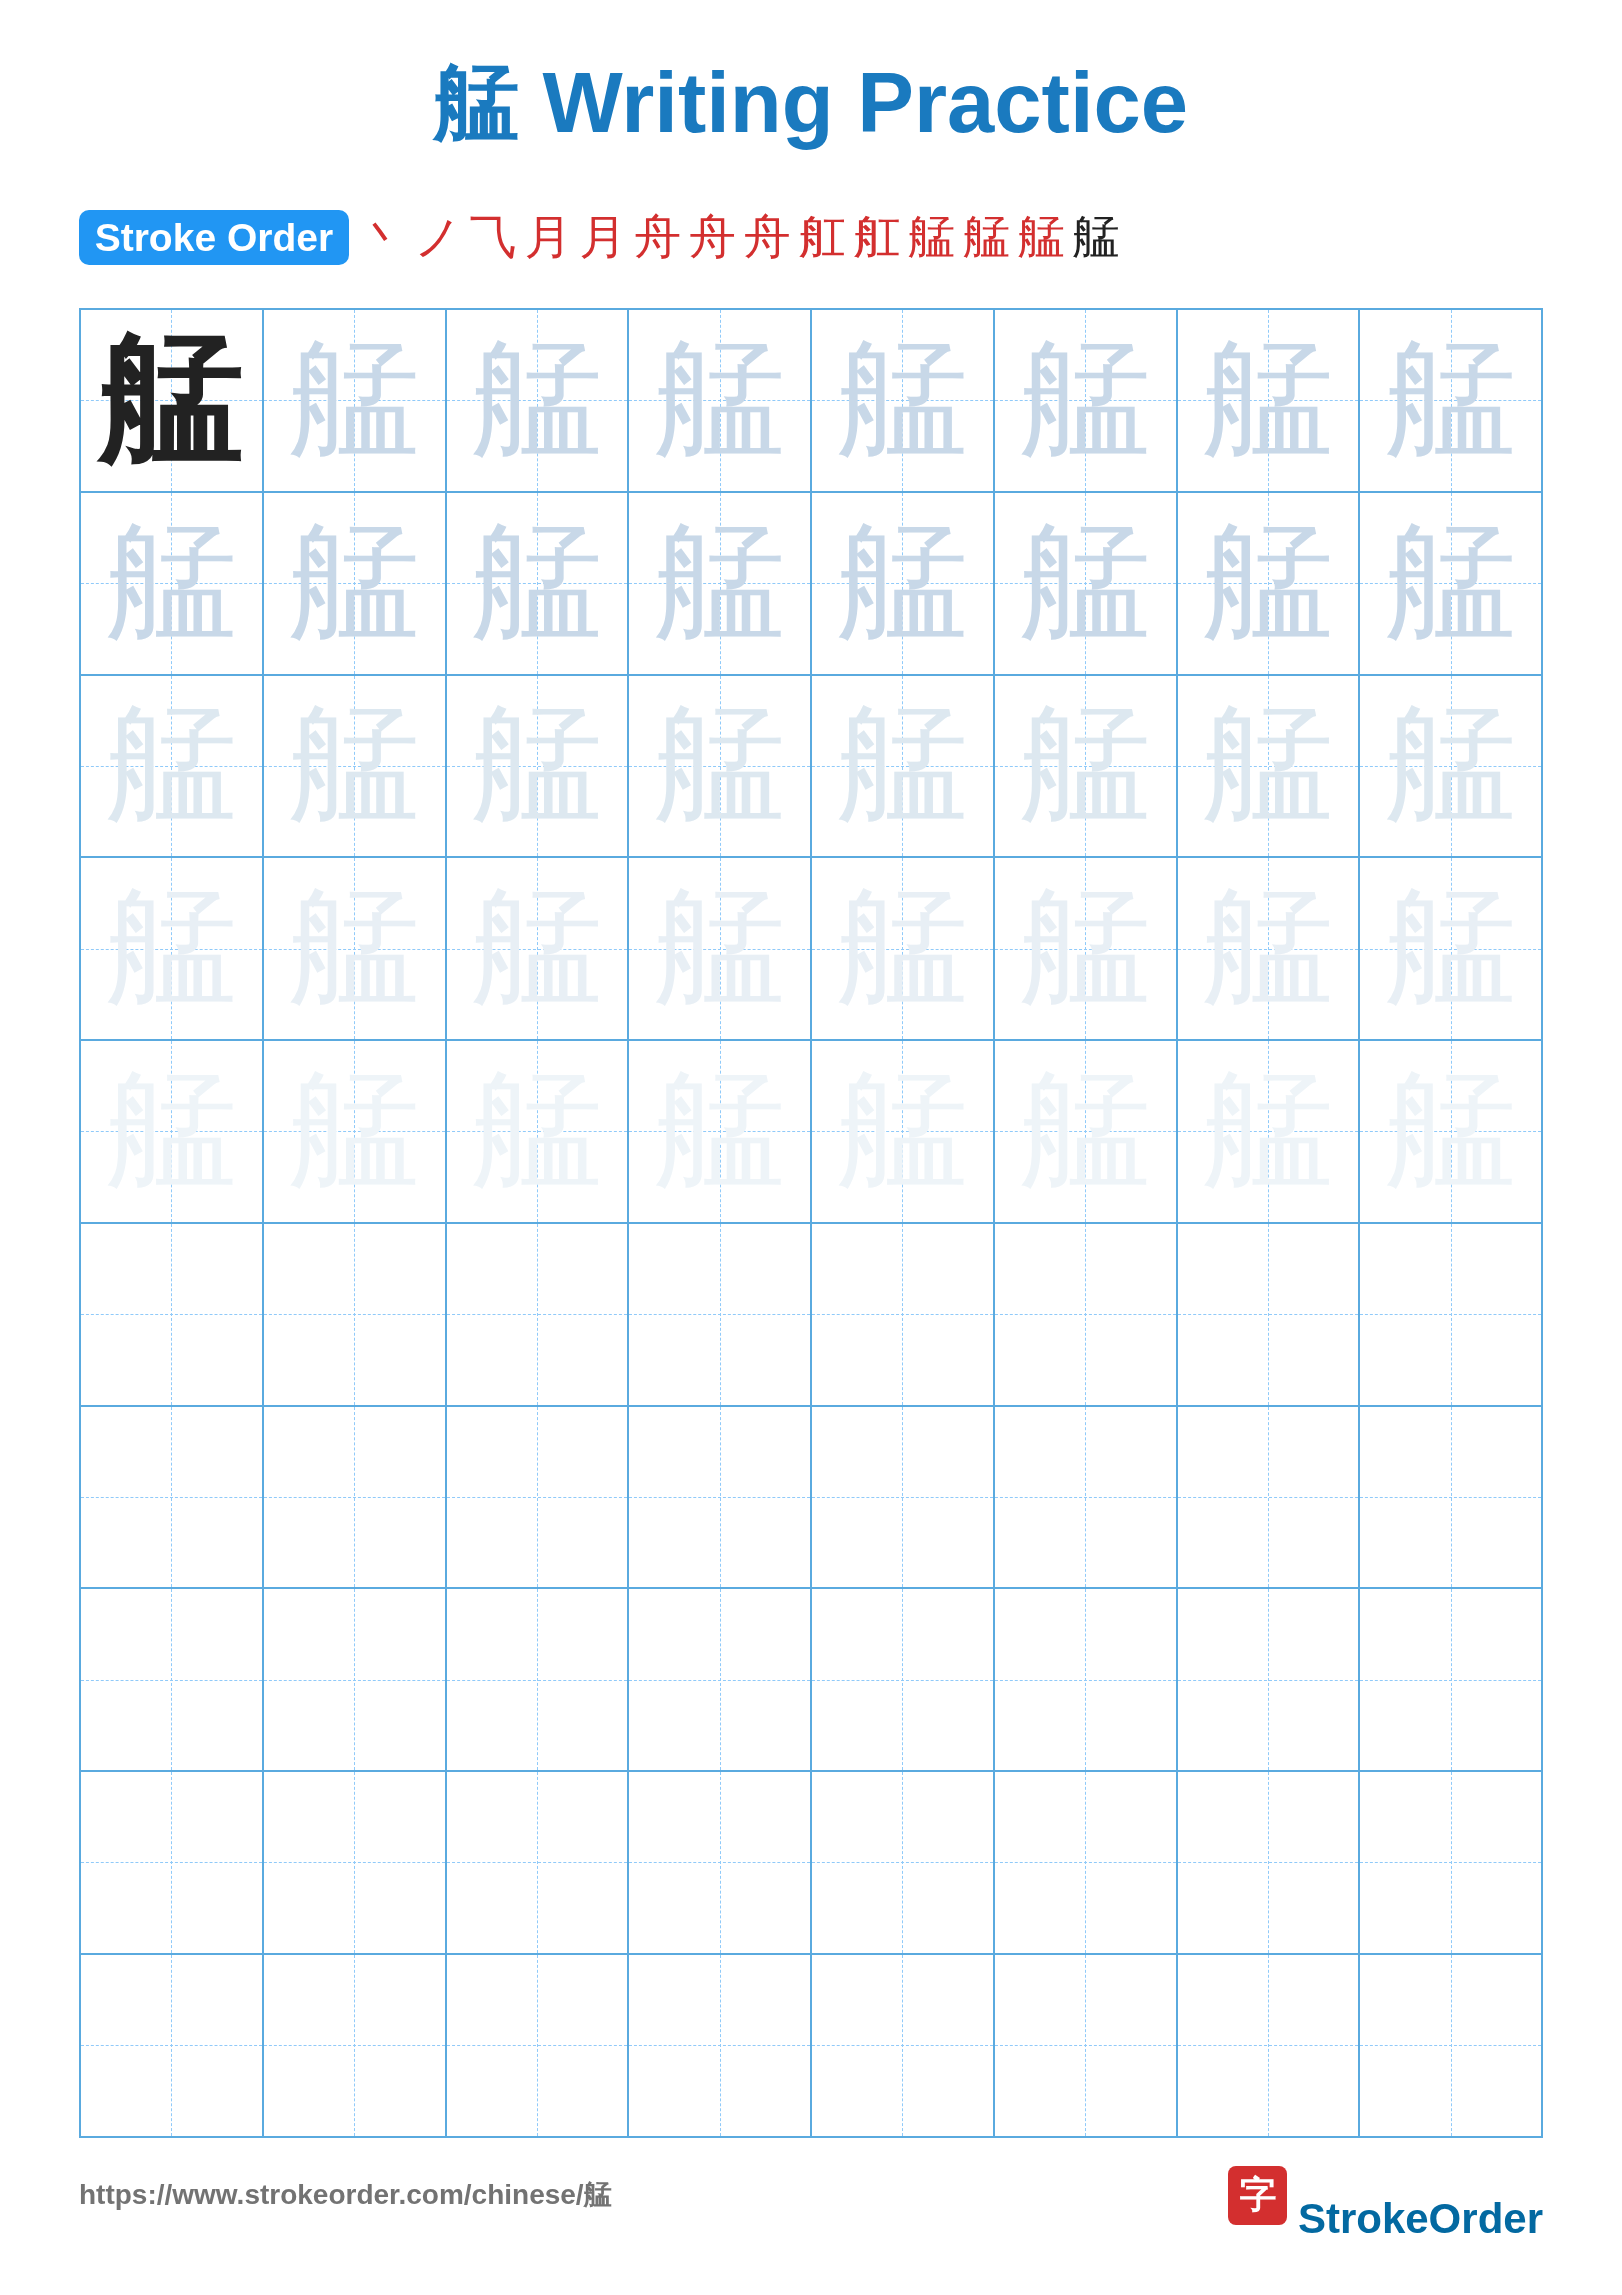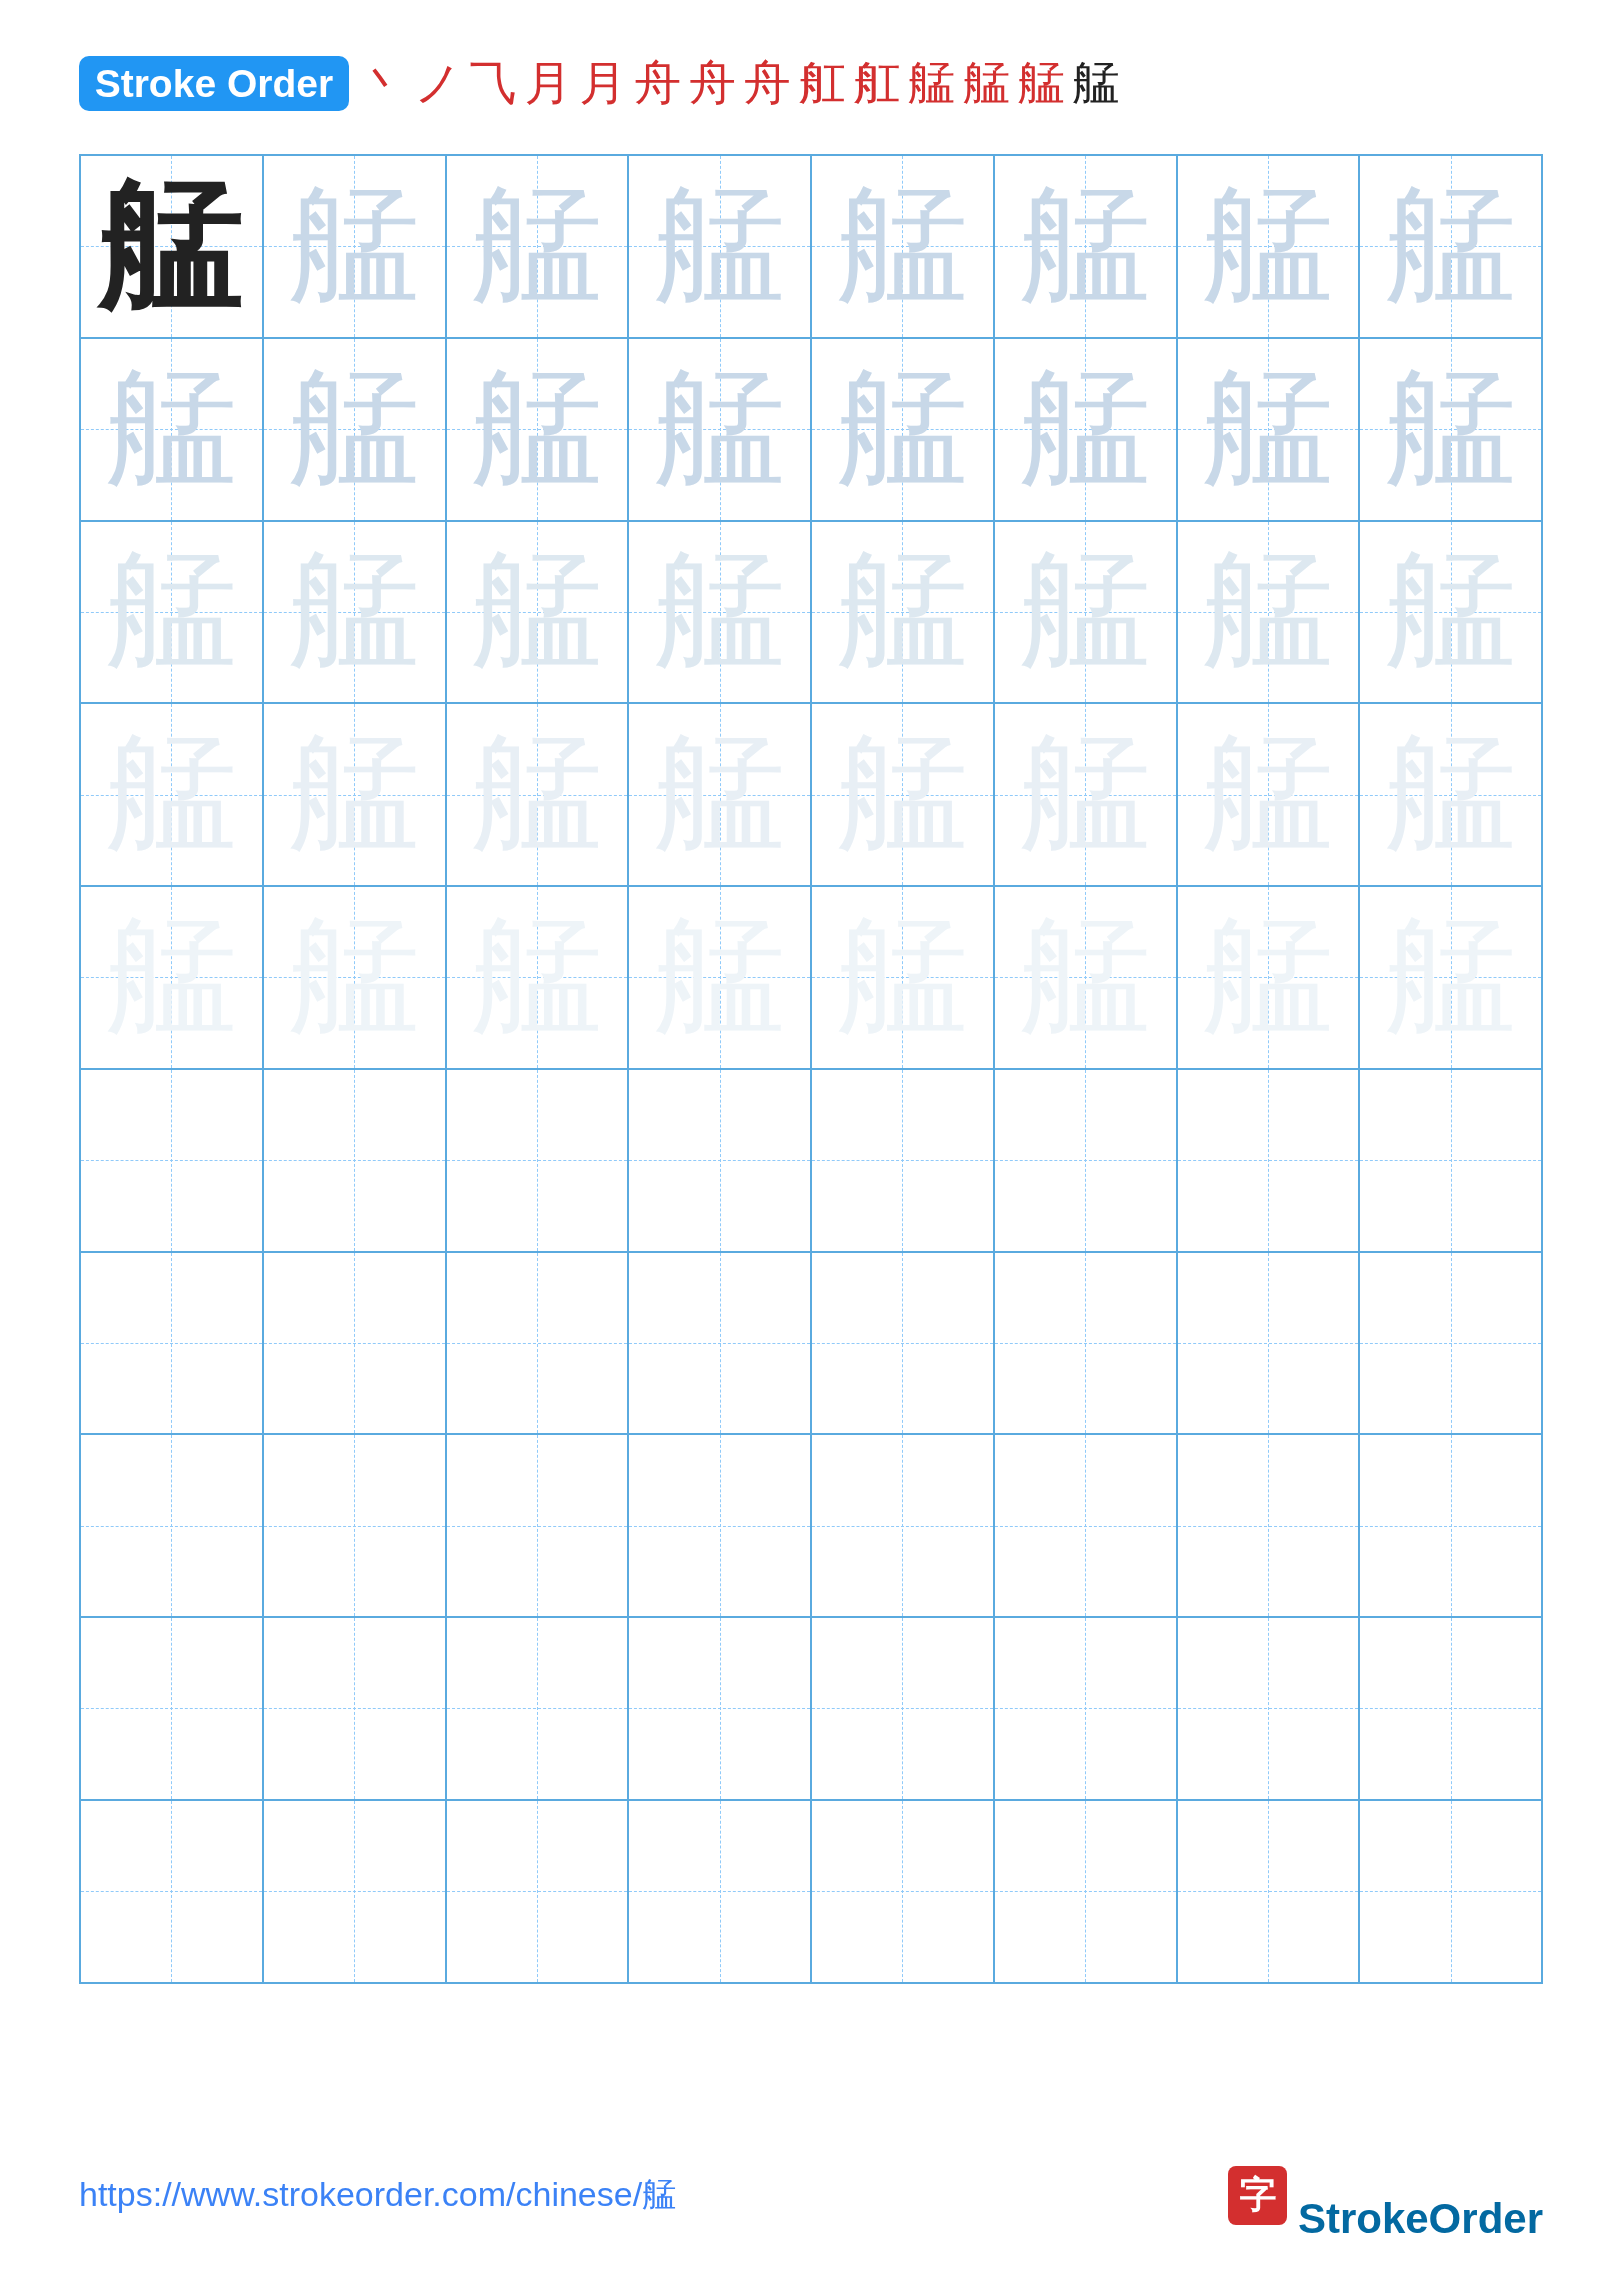--- a/index.html
+++ b/index.html
@@ -155,23 +155,24 @@
       position: absolute;
       bottom: 52px;
       left: 79px;
       right: 79px;
       display: flex;
       align-items: center;
       justify-content: space-between;
     }
 
     .footer-url {
-      font-size: 34px;
-      color: #3b82f6;
+      font-size: 28px;
+      color: #737373;
       text-decoration: none;
+      font-weight: bold;
     }
 
     .footer-brand {
       display: flex;
       align-items: center;
       gap: 10.5px;
     }
 
     .footer-brand-icon {
       width: 59px;
@@ -192,20 +193,23 @@
       font-weight: bold;
       color: #0369a1;
       margin-top: 48px;
     }
   </style>
 </head>
 <body>
 
 <div class="page">
 
+  <h1 class="title">
+    <span class="title-char">艋</span><span> Writing Practice</span>
+  </h1>
 
   <div class="stroke-order-section">
     <span class="stroke-order-label">Stroke Order</span>
     <div class="stroke-sequence">
       <span class="stroke-char">丶</span>
       <span class="stroke-char">ノ</span>
       <span class="stroke-char">⺄</span>
       <span class="stroke-char">月</span>
       <span class="stroke-char">月</span>
       <span class="stroke-char">舟</span>

